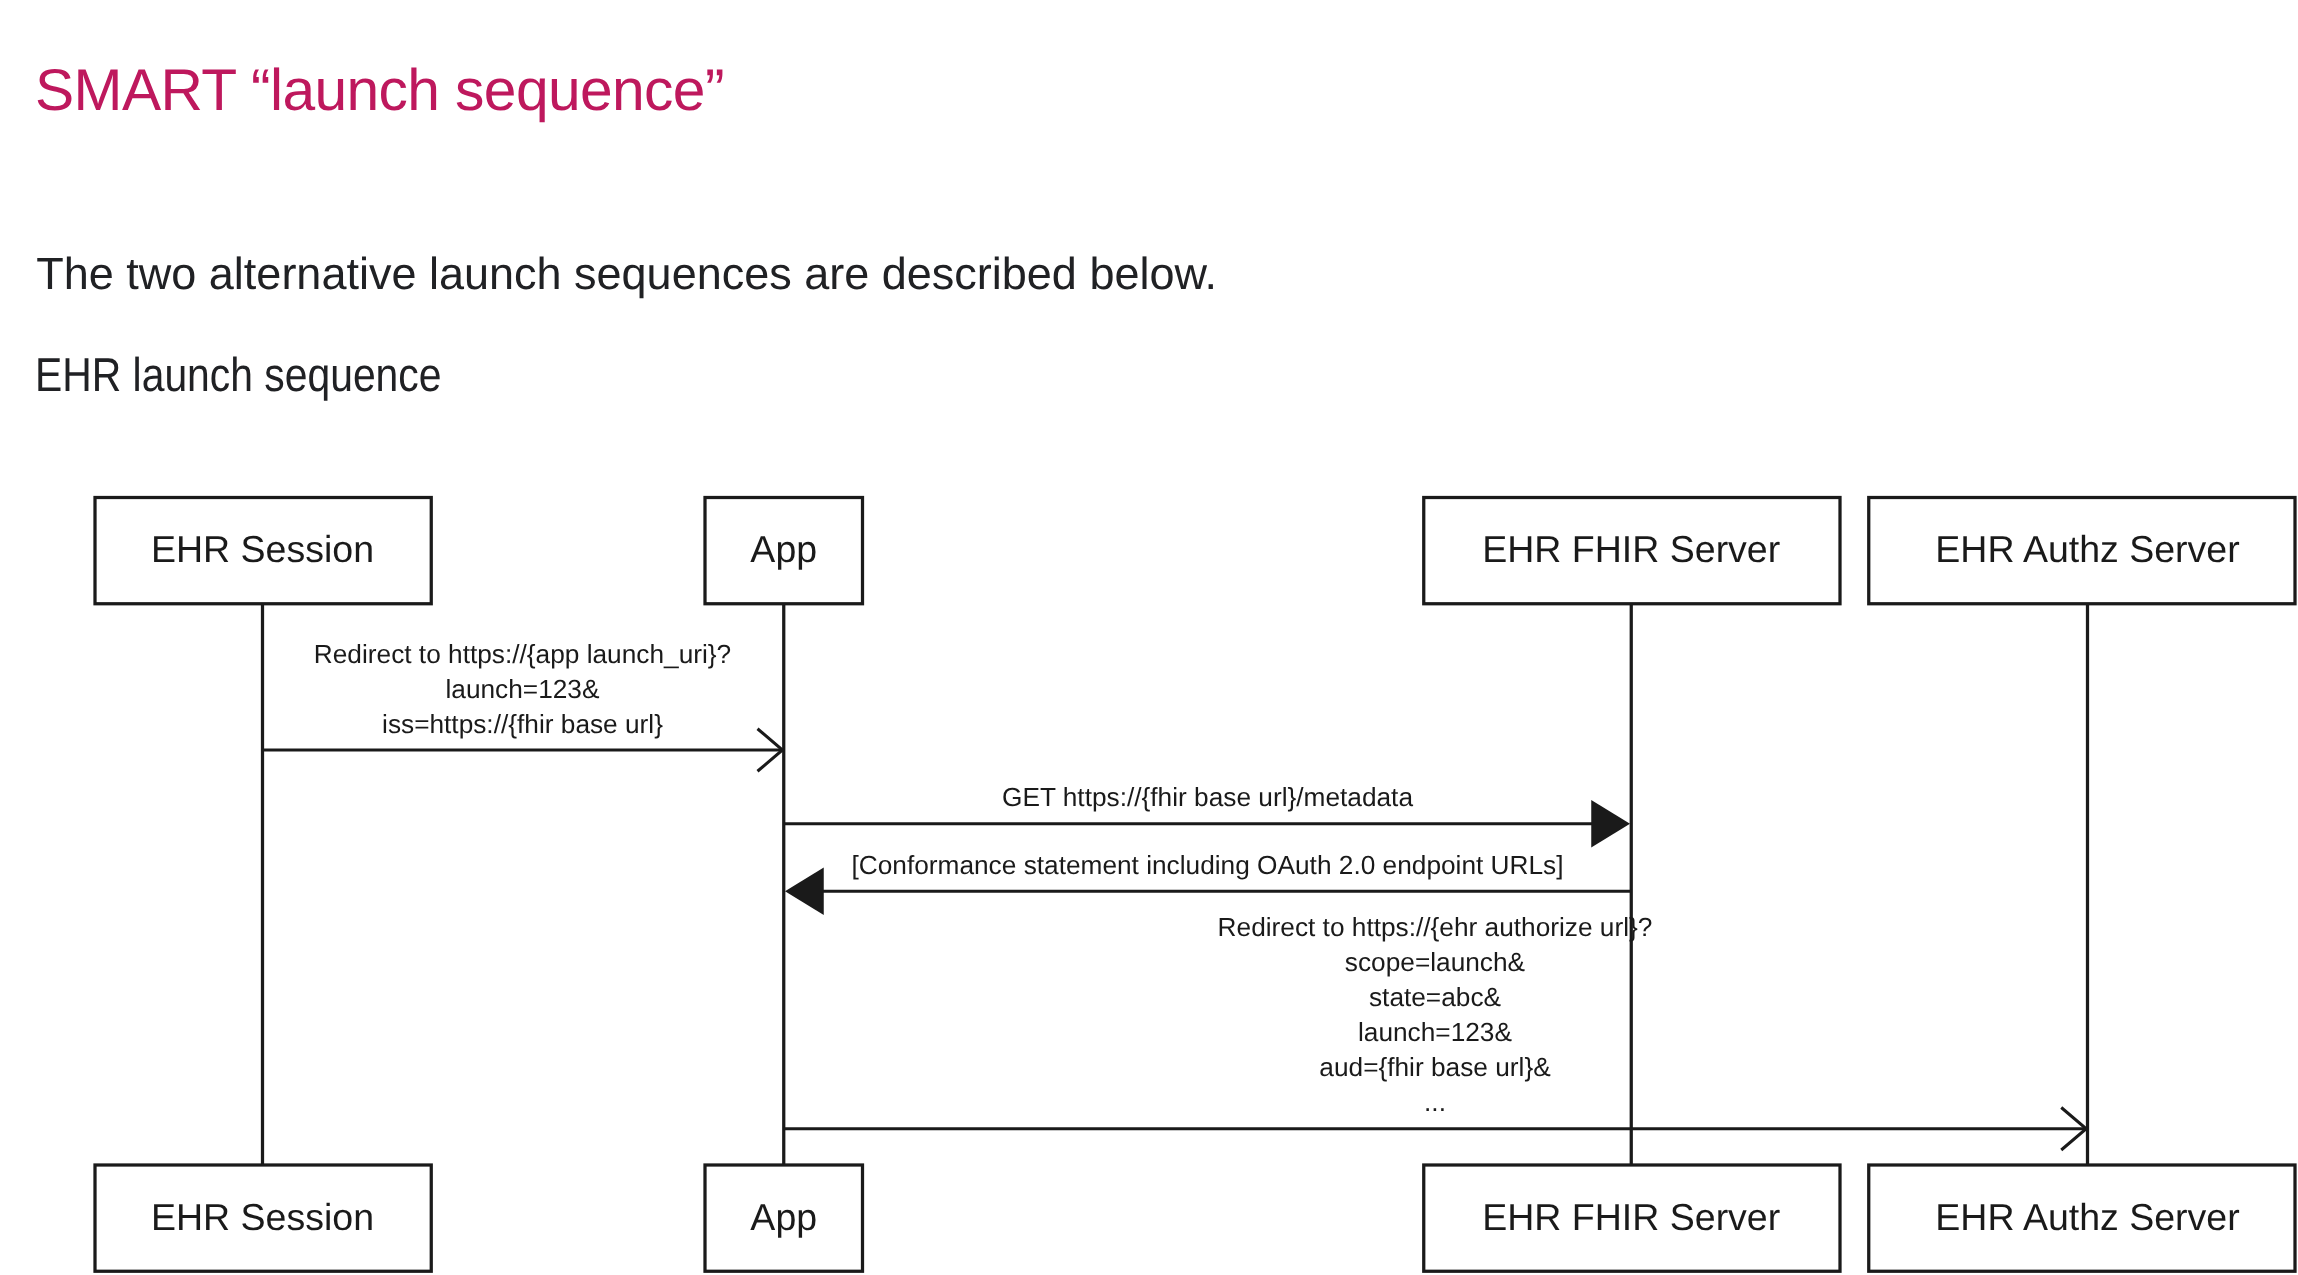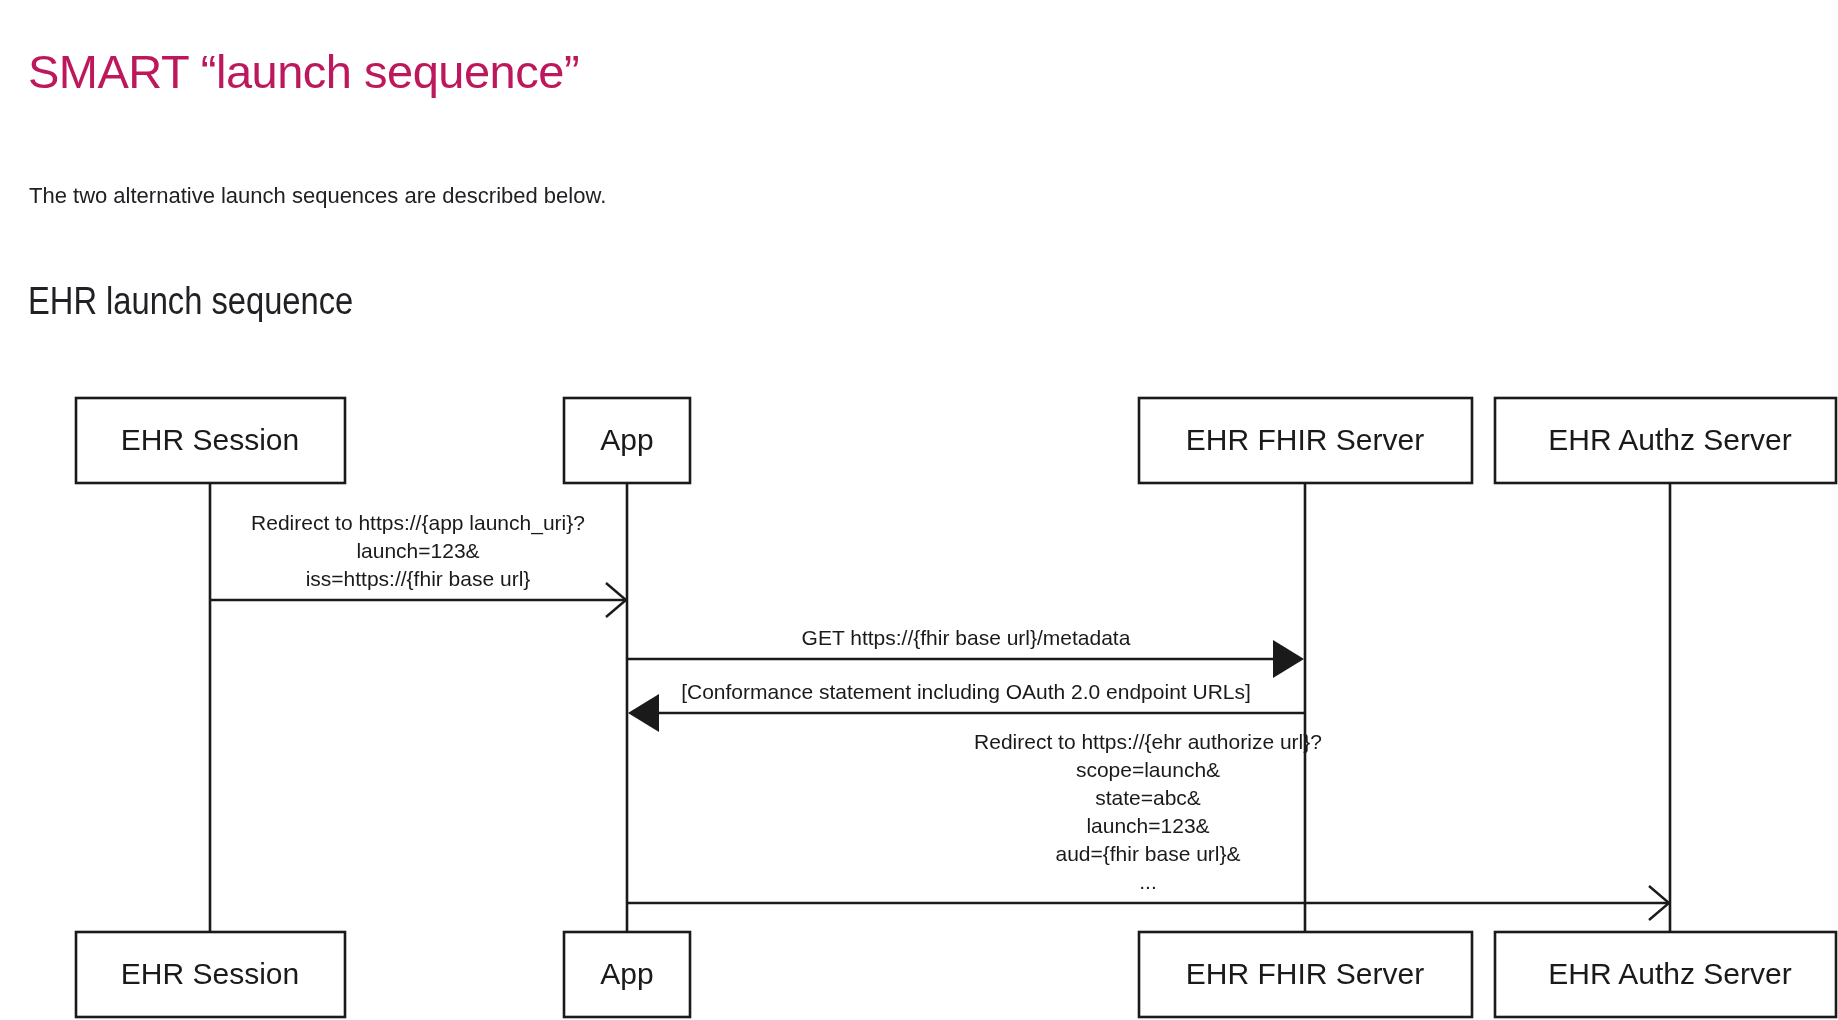--- a/index.html
+++ b/index.html
@@ -29,21 +29,21 @@
     font-weight: 400;
     letter-spacing: -0.5px;
     line-height: 1.15;
     color: #be185d;
     white-space: nowrap;
   }
   .body-para {
     position: absolute;
     left: 29px;
     top: 160px;
-    font-size: 22px;
+    font-size: 36px;
     font-weight: 400;
     line-height: 1.3;
     color: #202124;
     white-space: nowrap;
   }
   .h2-title {
     position: absolute;
     left: 28px;
     top: 248px;
     font-size: 38px;

